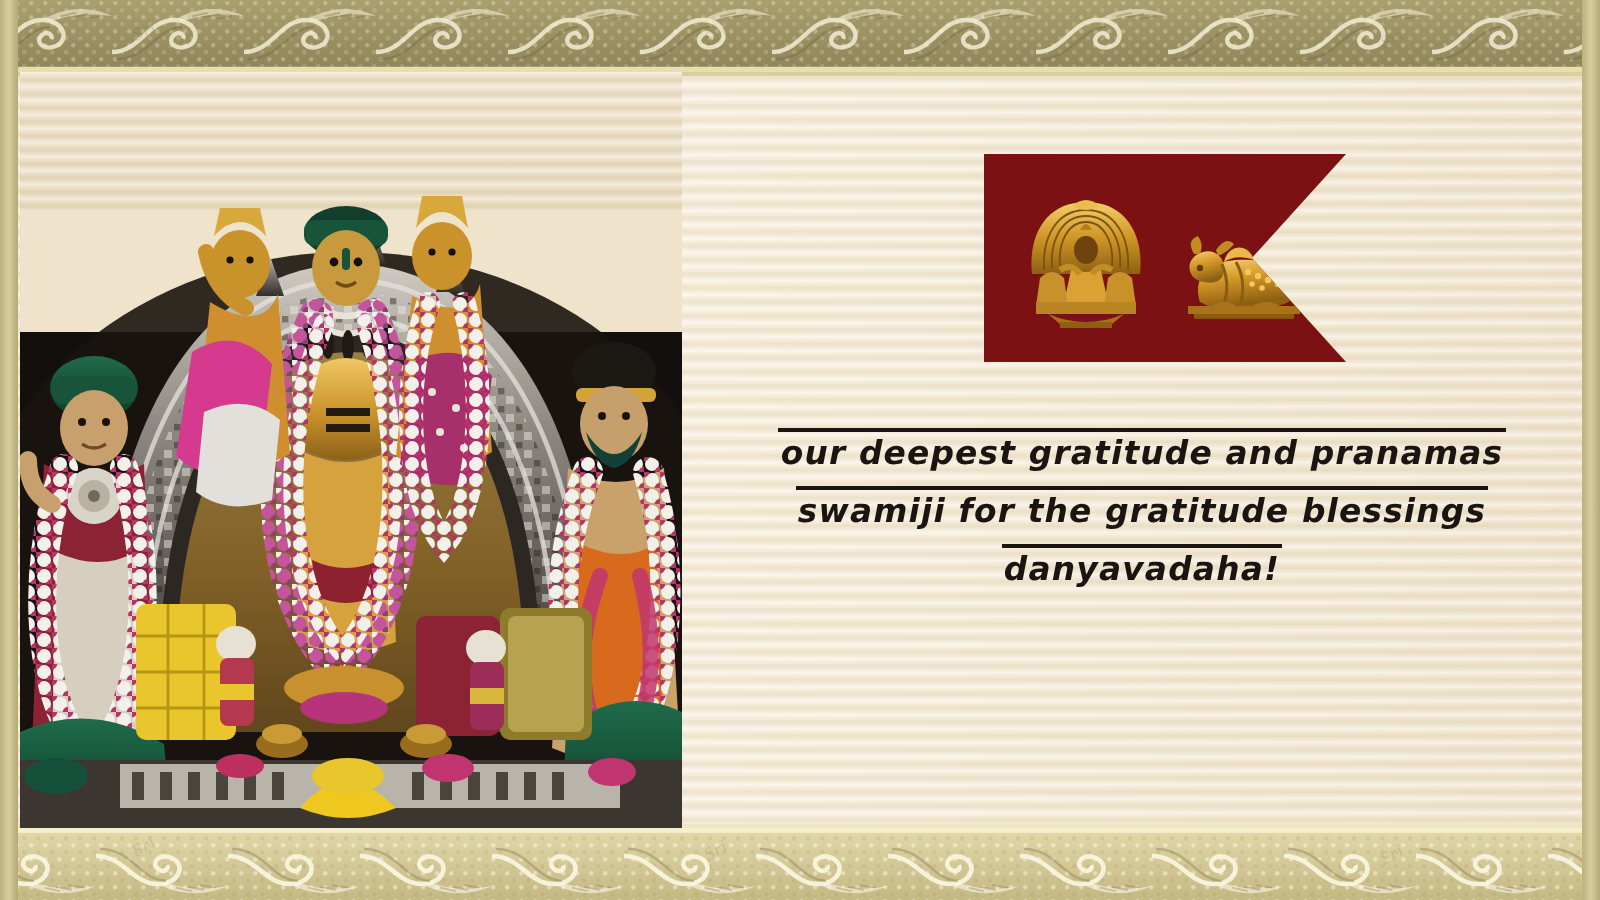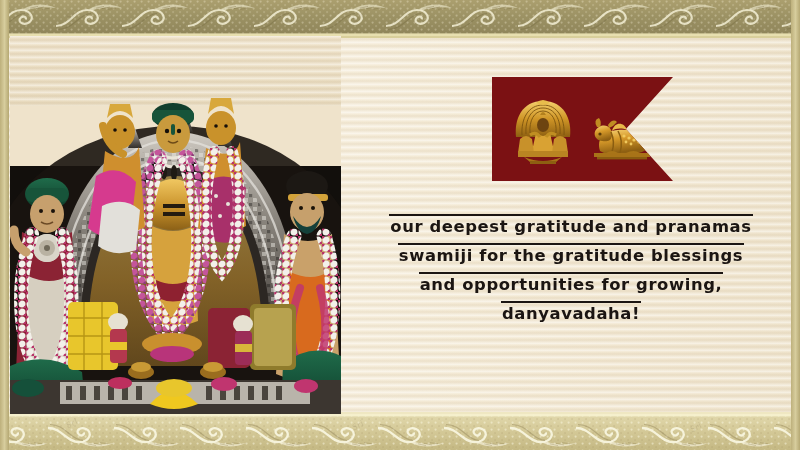--- a/index.html
+++ b/index.html
@@ -64,21 +64,21 @@
   .deity{left:20px;top:22px;width:62px;height:66px;}
   .nandi{left:96px;top:34px;width:66px;height:50px;}
 
   
   #message{
     position:absolute;left:350px;top:212px;width:442px;
     text-align:center;color:#1b1512;
     font-family:"DejaVu Sans", sans-serif;
     font-size:16.4px;font-weight:700;letter-spacing:.6px;line-height:29px;
   }
-  #message .ln{display:block;white-space:nowrap;}
+  #message .ln{display:block;white-space:nowrap;font-style:italic;}
   
   #message .ln .inner{position:relative;display:inline-block;}
   #message .ln .inner::before{
     content:"";position:absolute;left:-1px;right:-1px;top:2px;height:2.1px;
     background:#1b1512;
   }
   
   .wm{
     position:absolute;color:rgba(120,105,80,.20);
     font-size:9px;font-style:italic;letter-spacing:.5px;
@@ -443,21 +443,20 @@
       <path d="M38 42 q8 -4 14 0 z" fill="#a97518"></path>
 
       <rect x="6" y="42" width="56" height="4" fill="#a87318"></rect>
       <rect x="9" y="46" width="50" height="2.4" fill="#8a5d10"></rect>
     </svg>
   </div>
 
   <div id="message">
     <span class="ln"><span class="inner">our deepest gratitude and pranamas</span></span>
     <span class="ln"><span class="inner">swamiji for the gratitude blessings</span></span>
-    <span class="ln"><span class="inner">and opportunities for growing,</span></span>
     <span class="ln"><span class="inner">danyavadaha!</span></span>
   </div>
 
   <div class="wm" style="left:66px;top:10px;">Sri</div>
   <div class="wm" style="left:352px;top:12px;">Sri</div>
   <div class="wm" style="left:690px;top:14px;">Sri</div>
   <div class="wm" style="left:66px;top:418px;">Sri</div>
   <div class="wm" style="left:352px;top:420px;">Sri</div>
   <div class="wm" style="left:690px;top:422px;">Sri</div>
 

